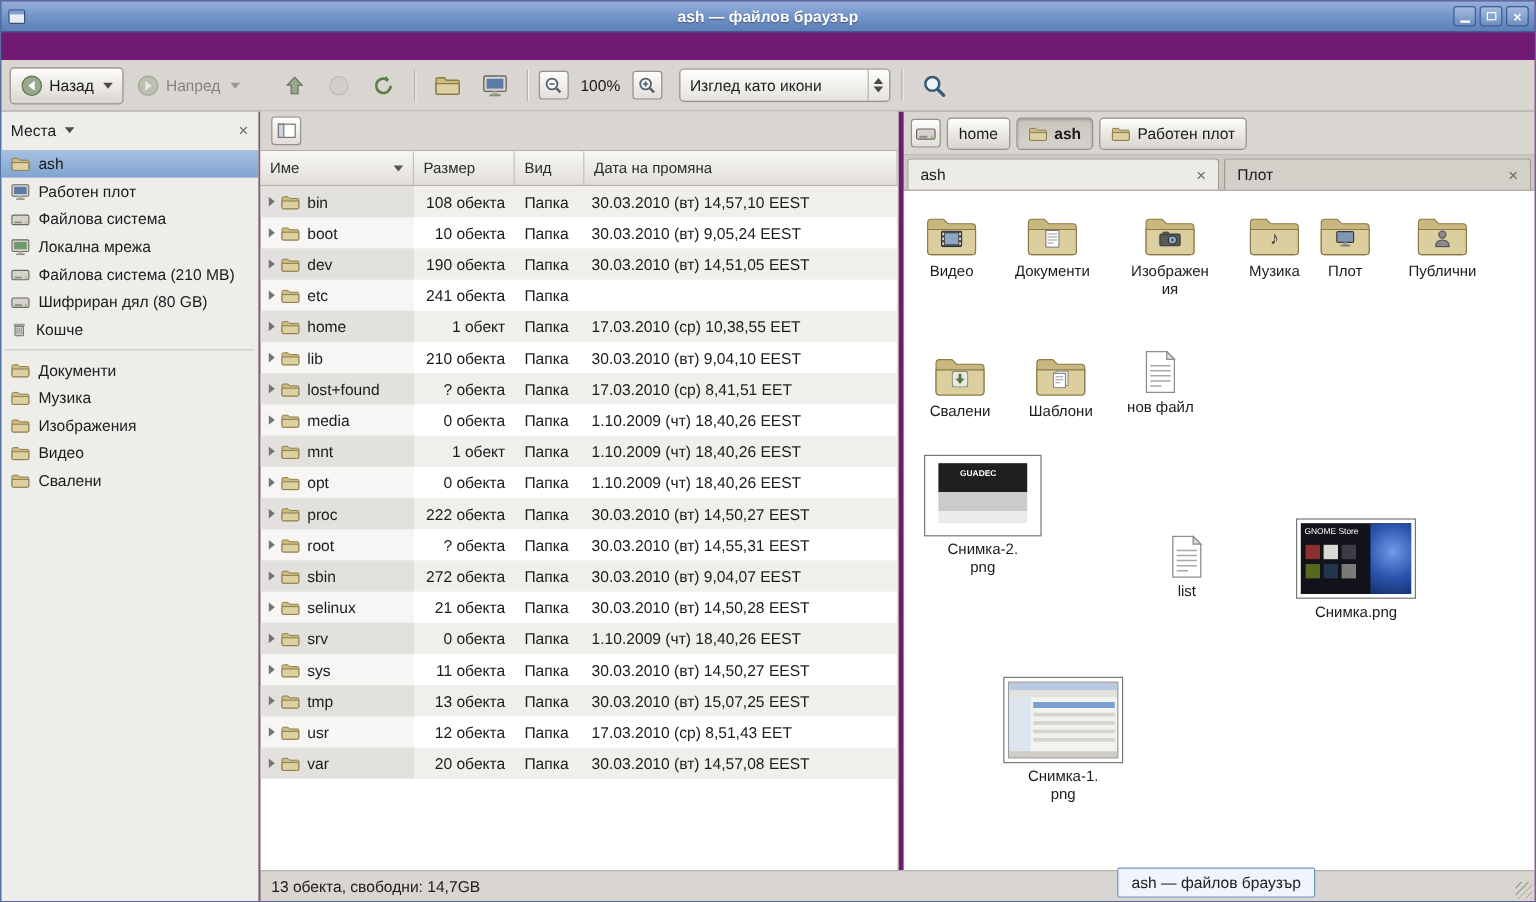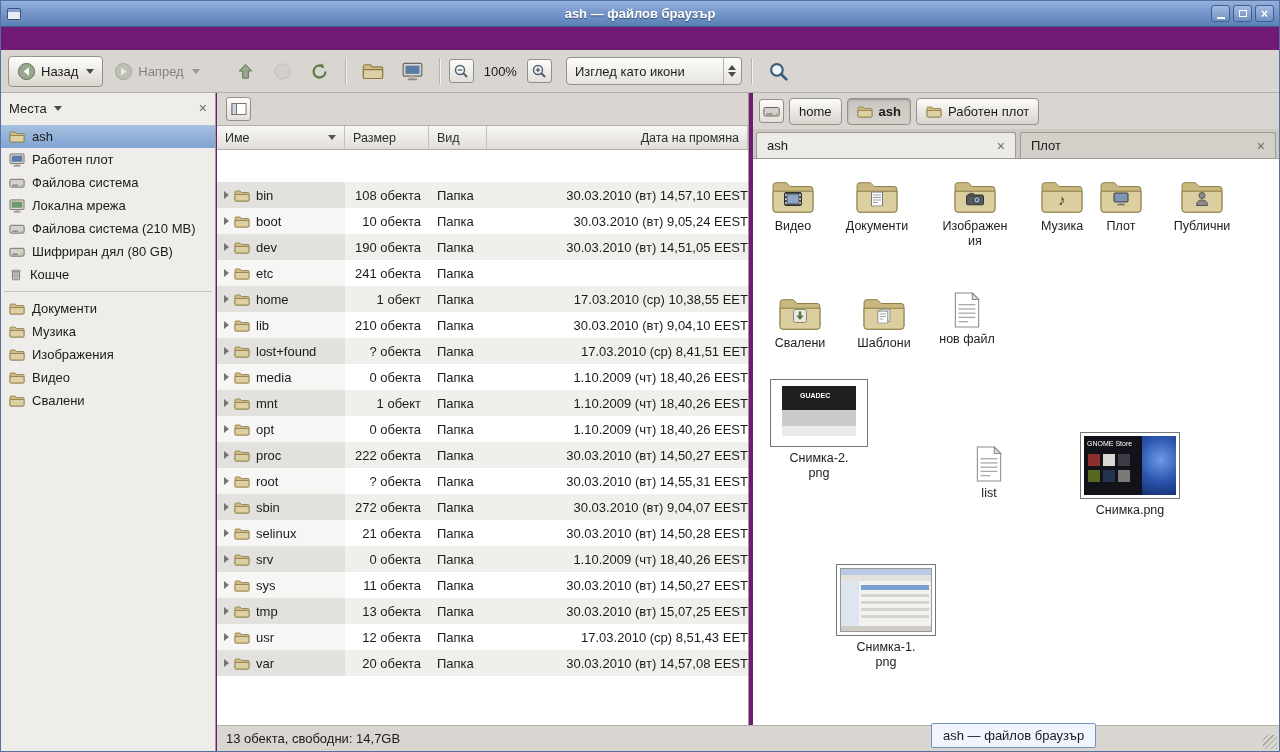--- a/index.html
+++ b/index.html
@@ -48,28 +48,28 @@
   .sb-head{height:30px;display:flex;align-items:center;padding:0 8px;gap:4px;}
   .sb-close{margin-left:auto;color:#6c6a66;font-size:14px;}
   .sb-items{padding-top:2px;}
   .sb-item{height:23px;display:flex;align-items:center;gap:7px;padding-left:8px;}
   .sb-item.sel{background:linear-gradient(#a6c0e0,#80a4d2);}
   .sb-sep{height:1px;background:#cbc7c1;margin:5px 3px;}
 
   
   .middle{position:absolute;top:92px;left:216px;width:532px;bottom:26px;background:#fff;display:flex;flex-direction:column;border-right:1px solid #9f9b95;}
   .pane-top{height:33px;background:#d9d5d0;border-bottom:1px solid #b3afa9;display:flex;align-items:center;padding:0 9px;flex:none;}
-  .lhead{height:24px;display:flex;background:linear-gradient(#f8f7f5,#e1ded8);border-bottom:1px solid #b3afa9;flex:none;}
+  .lhead{height:29px;display:flex;background:linear-gradient(#f8f7f5,#e1ded8);border-bottom:1px solid #b3afa9;flex:none;}
   .hc{display:flex;align-items:center;padding:0 8px;border-right:1px solid #c4c0ba;font-size:12.5px;color:#2c2c2c;}
   .col-name{width:128px;}
   .col-size{width:84px;align-items:center;}
   .col-type{width:58px;text-align:right;}
-  .col-date{flex:1;justify-content:flex-end;}
+  .col-date{flex:1;}
   .sortmark{width:0;height:0;border-left:4px solid transparent;border-right:4px solid transparent;border-top:5px solid #55534f;margin-left:auto;}
-  .list-body{flex:1;overflow:hidden;margin-top:32px;}
+  .list-body{flex:1;overflow:hidden;}
   .trow{height:26px;display:flex;}
   .trow .c{display:flex;align-items:center;font-size:13px;}
   .trow.shade{background:#f0efec;}
   .trow .col-name{background:rgba(120,110,90,.06);}
   .trow.shade .col-name{background:rgba(120,110,90,.10);}
   .exp{width:0;height:0;border-top:4px solid transparent;border-bottom:4px solid transparent;border-left:5px solid #767472;margin:0 5px 0 7px;flex:none;}
   .fi{margin-right:6px;flex:none;}
   .cr{justify-content:flex-end;padding-right:8px;}
   .col-type.c{padding-left:8px;}
   .col-date.c{padding-left:6px;}

